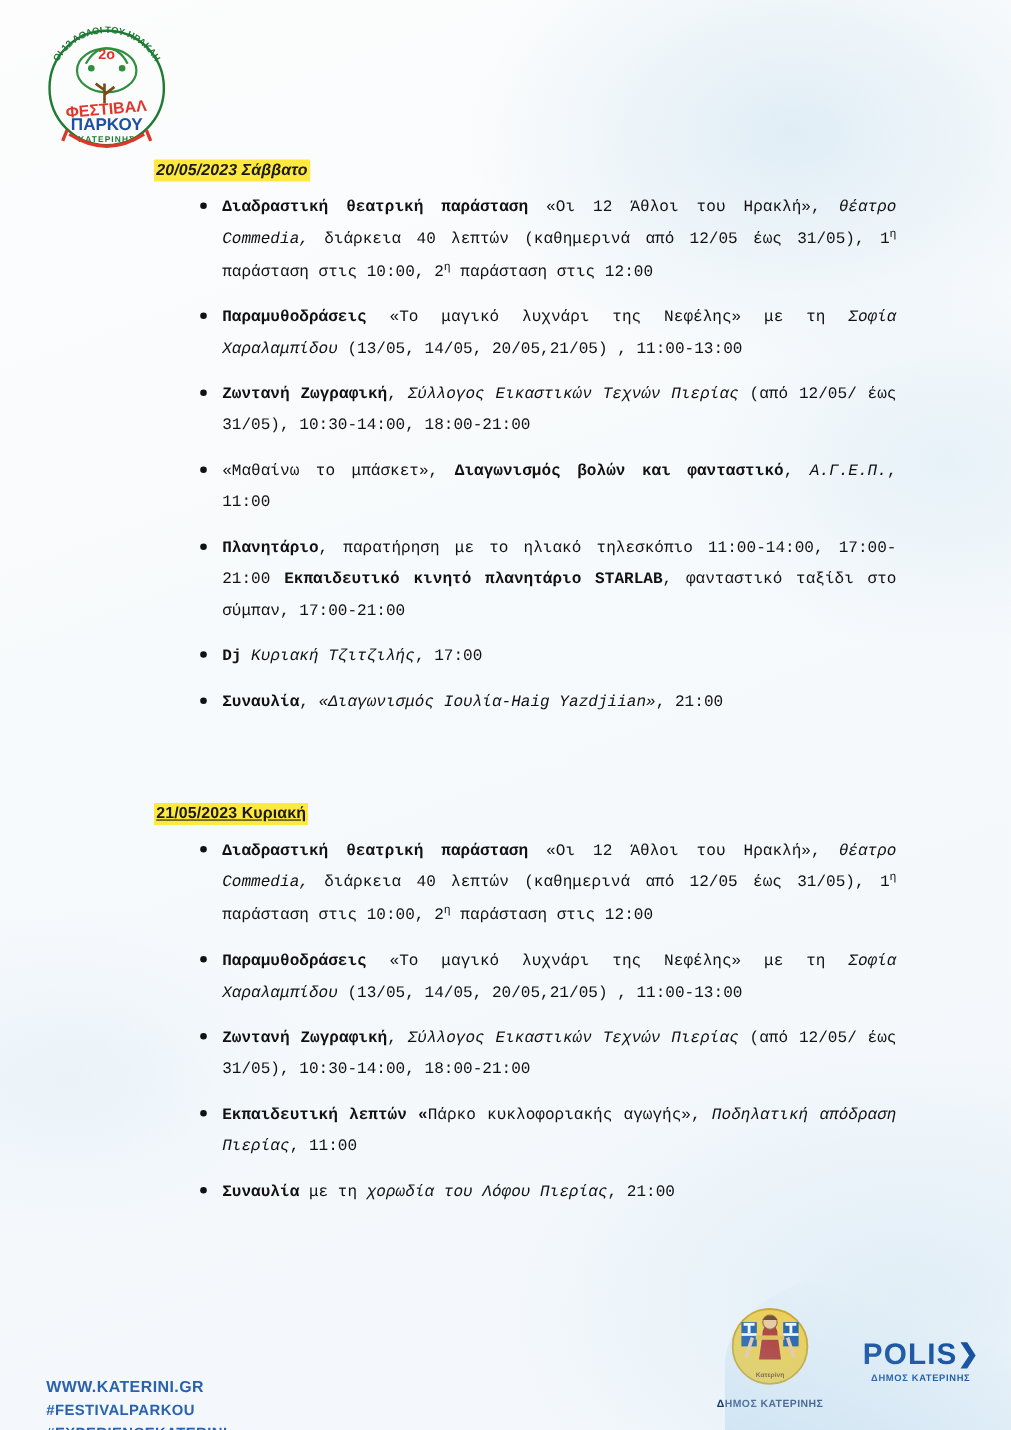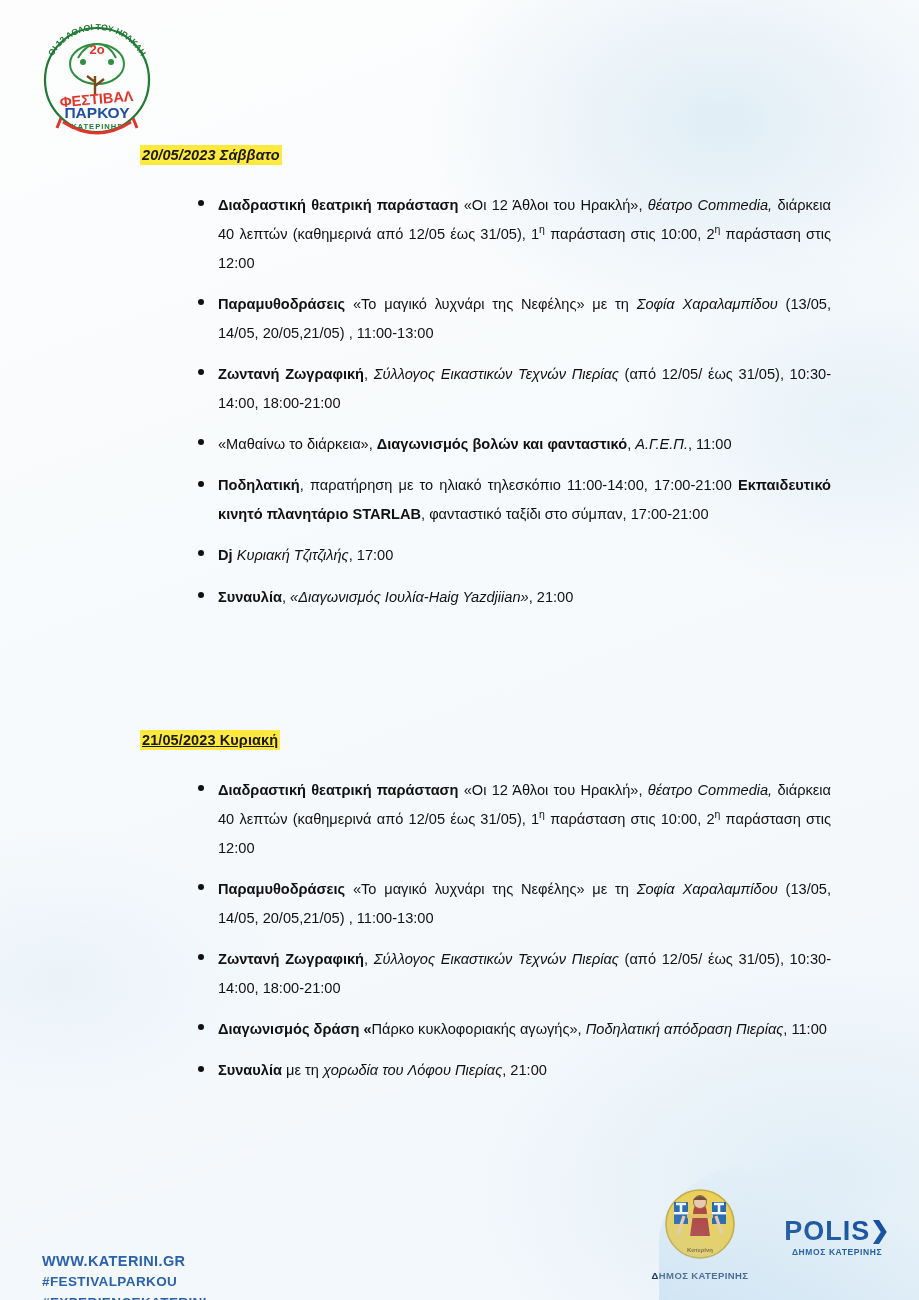--- a/index.html
+++ b/index.html
@@ -46,23 +46,24 @@
     letter-spacing: 0.1px;
     line-height: 1.25;
   }
   .date-head .weekday { font-weight: bold; }
 
   
   .list {
     position: absolute;
     left: 160px;
     width: 655px;
-    margin: 16px;
+    margin: 0;
     padding: 0;
     list-style: none;
+    font-family: Liberation Mono, monospace;
   }
   .list li {
     position: relative;
     padding-left: 42px;
     margin-bottom: 13px;
     font-size: 14.6px;
     line-height: 1.95;
     color: #111;
     text-align: justify;
   }
@@ -181,36 +182,36 @@
 
   <div class="date-head" id="head-0" style="left:140px; top:145px;font-style:italic;">
     <span>20/05/2023</span>
     <span class="weekday"> Σάββατο</span>
   </div>
 
   <ul class="list" id="list-0" style="top:175px;">
       <li><span class="bullet"></span><span class="b">Διαδραστική θεατρική παράσταση </span><span>«Οι 12 Άθλοι του Ηρακλή», </span><span class="i">θέατρο Commedia,</span><span> διάρκεια 40 λεπτών (καθημερινά από 12/05 έως 31/05), 1</span><sup>η</sup><span> παράσταση στις 10:00, 2</span><sup>η</sup><span> παράσταση στις  12:00</span></li>
       <li><span class="bullet"></span><span class="b">Παραμυθοδράσεις </span><span>«Το μαγικό λυχνάρι της Νεφέλης» με τη </span><span class="i">Σοφία Χαραλαμπίδου</span><span> (13/05, 14/05, 20/05,21/05) , 11:00-13:00</span></li>
       <li><span class="bullet"></span><span class="b">Ζωντανή Ζωγραφική</span><span>, </span><span class="i">Σύλλογος Εικαστικών Τεχνών Πιερίας</span><span> (από 12/05/ έως 31/05), 10:30-14:00, 18:00-21:00</span></li>
-      <li><span class="bullet"></span><span>«Μαθαίνω το διάρκεια», </span><span class="b">Διαγωνισμός βολών και φανταστικό</span><span>, </span><span class="i">Α.Γ.Ε.Π.</span><span>, 11:00</span></li>
-      <li><span class="bullet"></span><span class="b">Ποδηλατική</span><span>, παρατήρηση με το ηλιακό τηλεσκόπιο 11:00-14:00, 17:00-21:00 </span><span class="b">Εκπαιδευτικό κινητό πλανητάριο STARLAB</span><span>, φανταστικό ταξίδι στο σύμπαν, 17:00-21:00</span></li>
+      <li><span class="bullet"></span><span>«Μαθαίνω το μπάσκετ», </span><span class="b">Διαγωνισμός βολών και φανταστικό</span><span>, </span><span class="i">Α.Γ.Ε.Π.</span><span>, 11:00</span></li>
+      <li><span class="bullet"></span><span class="b">Πλανητάριο</span><span>, παρατήρηση με το ηλιακό τηλεσκόπιο 11:00-14:00, 17:00-21:00 </span><span class="b">Εκπαιδευτικό κινητό πλανητάριο STARLAB</span><span>, φανταστικό ταξίδι στο σύμπαν, 17:00-21:00</span></li>
       <li><span class="bullet"></span><span class="b">Dj </span><span class="i">Κυριακή Τζιτζιλής</span><span>, 17:00</span></li>
       <li><span class="bullet"></span><span class="b">Συναυλία</span><span>, </span><span class="i">«Διαγωνισμός Ιουλία-Haig Yazdjiian»</span><span>, 21:00</span></li>
     </ul>
 
   <div class="date-head" id="head-1" style="left:140px; top:730px;text-decoration:underline;">
     <span>21/05/2023</span>
     <span class="weekday"> Κυριακή</span>
   </div>
 
   <ul class="list" id="list-1" style="top:760px;">
       <li><span class="bullet"></span><span class="b">Διαδραστική θεατρική παράσταση </span><span>«Οι 12 Άθλοι του Ηρακλή», </span><span class="i">θέατρο Commedia,</span><span> διάρκεια 40 λεπτών (καθημερινά από 12/05 έως 31/05), 1</span><sup>η</sup><span> παράσταση στις 10:00, 2</span><sup>η</sup><span> παράσταση στις  12:00</span></li>
       <li><span class="bullet"></span><span class="b">Παραμυθοδράσεις </span><span>«Το μαγικό λυχνάρι της Νεφέλης» με τη </span><span class="i">Σοφία Χαραλαμπίδου</span><span> (13/05, 14/05, 20/05,21/05) , 11:00-13:00</span></li>
       <li><span class="bullet"></span><span class="b">Ζωντανή Ζωγραφική</span><span>, </span><span class="i">Σύλλογος Εικαστικών Τεχνών Πιερίας</span><span> (από 12/05/ έως 31/05), 10:30-14:00, 18:00-21:00</span></li>
-      <li><span class="bullet"></span><span class="b">Διαγωνισμός δράση </span><span class="b">«</span><span>Πάρκο κυκλοφοριακής αγωγής», </span><span class="i">Ποδηλατική απόδραση Πιερίας</span><span>,  11:00</span></li>
+      <li><span class="bullet"></span><span class="b">Εκπαιδευτική λεπτών </span><span class="b">«</span><span>Πάρκο κυκλοφοριακής αγωγής», </span><span class="i">Ποδηλατική απόδραση Πιερίας</span><span>,  11:00</span></li>
       <li><span class="bullet"></span><span class="b">Συναυλία</span><span> με τη </span><span class="i">χορωδία του Λόφου Πιερίας</span><span>, 21:00</span></li>
     </ul>
 
   <div class="footer-left">
     <div>WWW.KATERINI.GR</div>
     <div>#FESTIVALPARKOU</div>
     <div>#EXPERIENCEKATERINI</div>
   </div>
 
   <div class="dimos">

